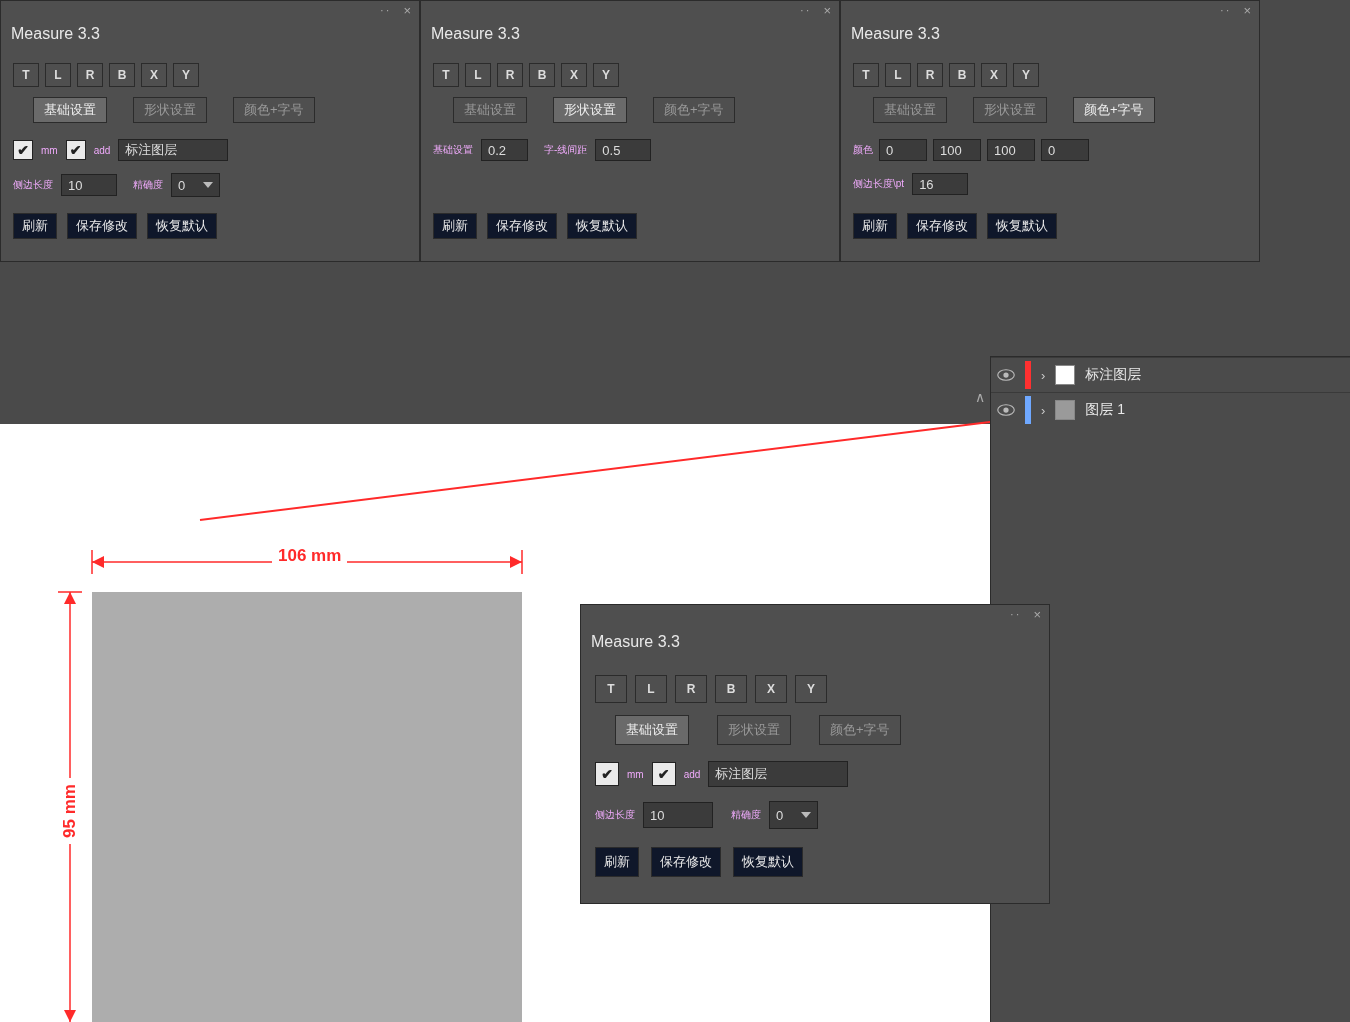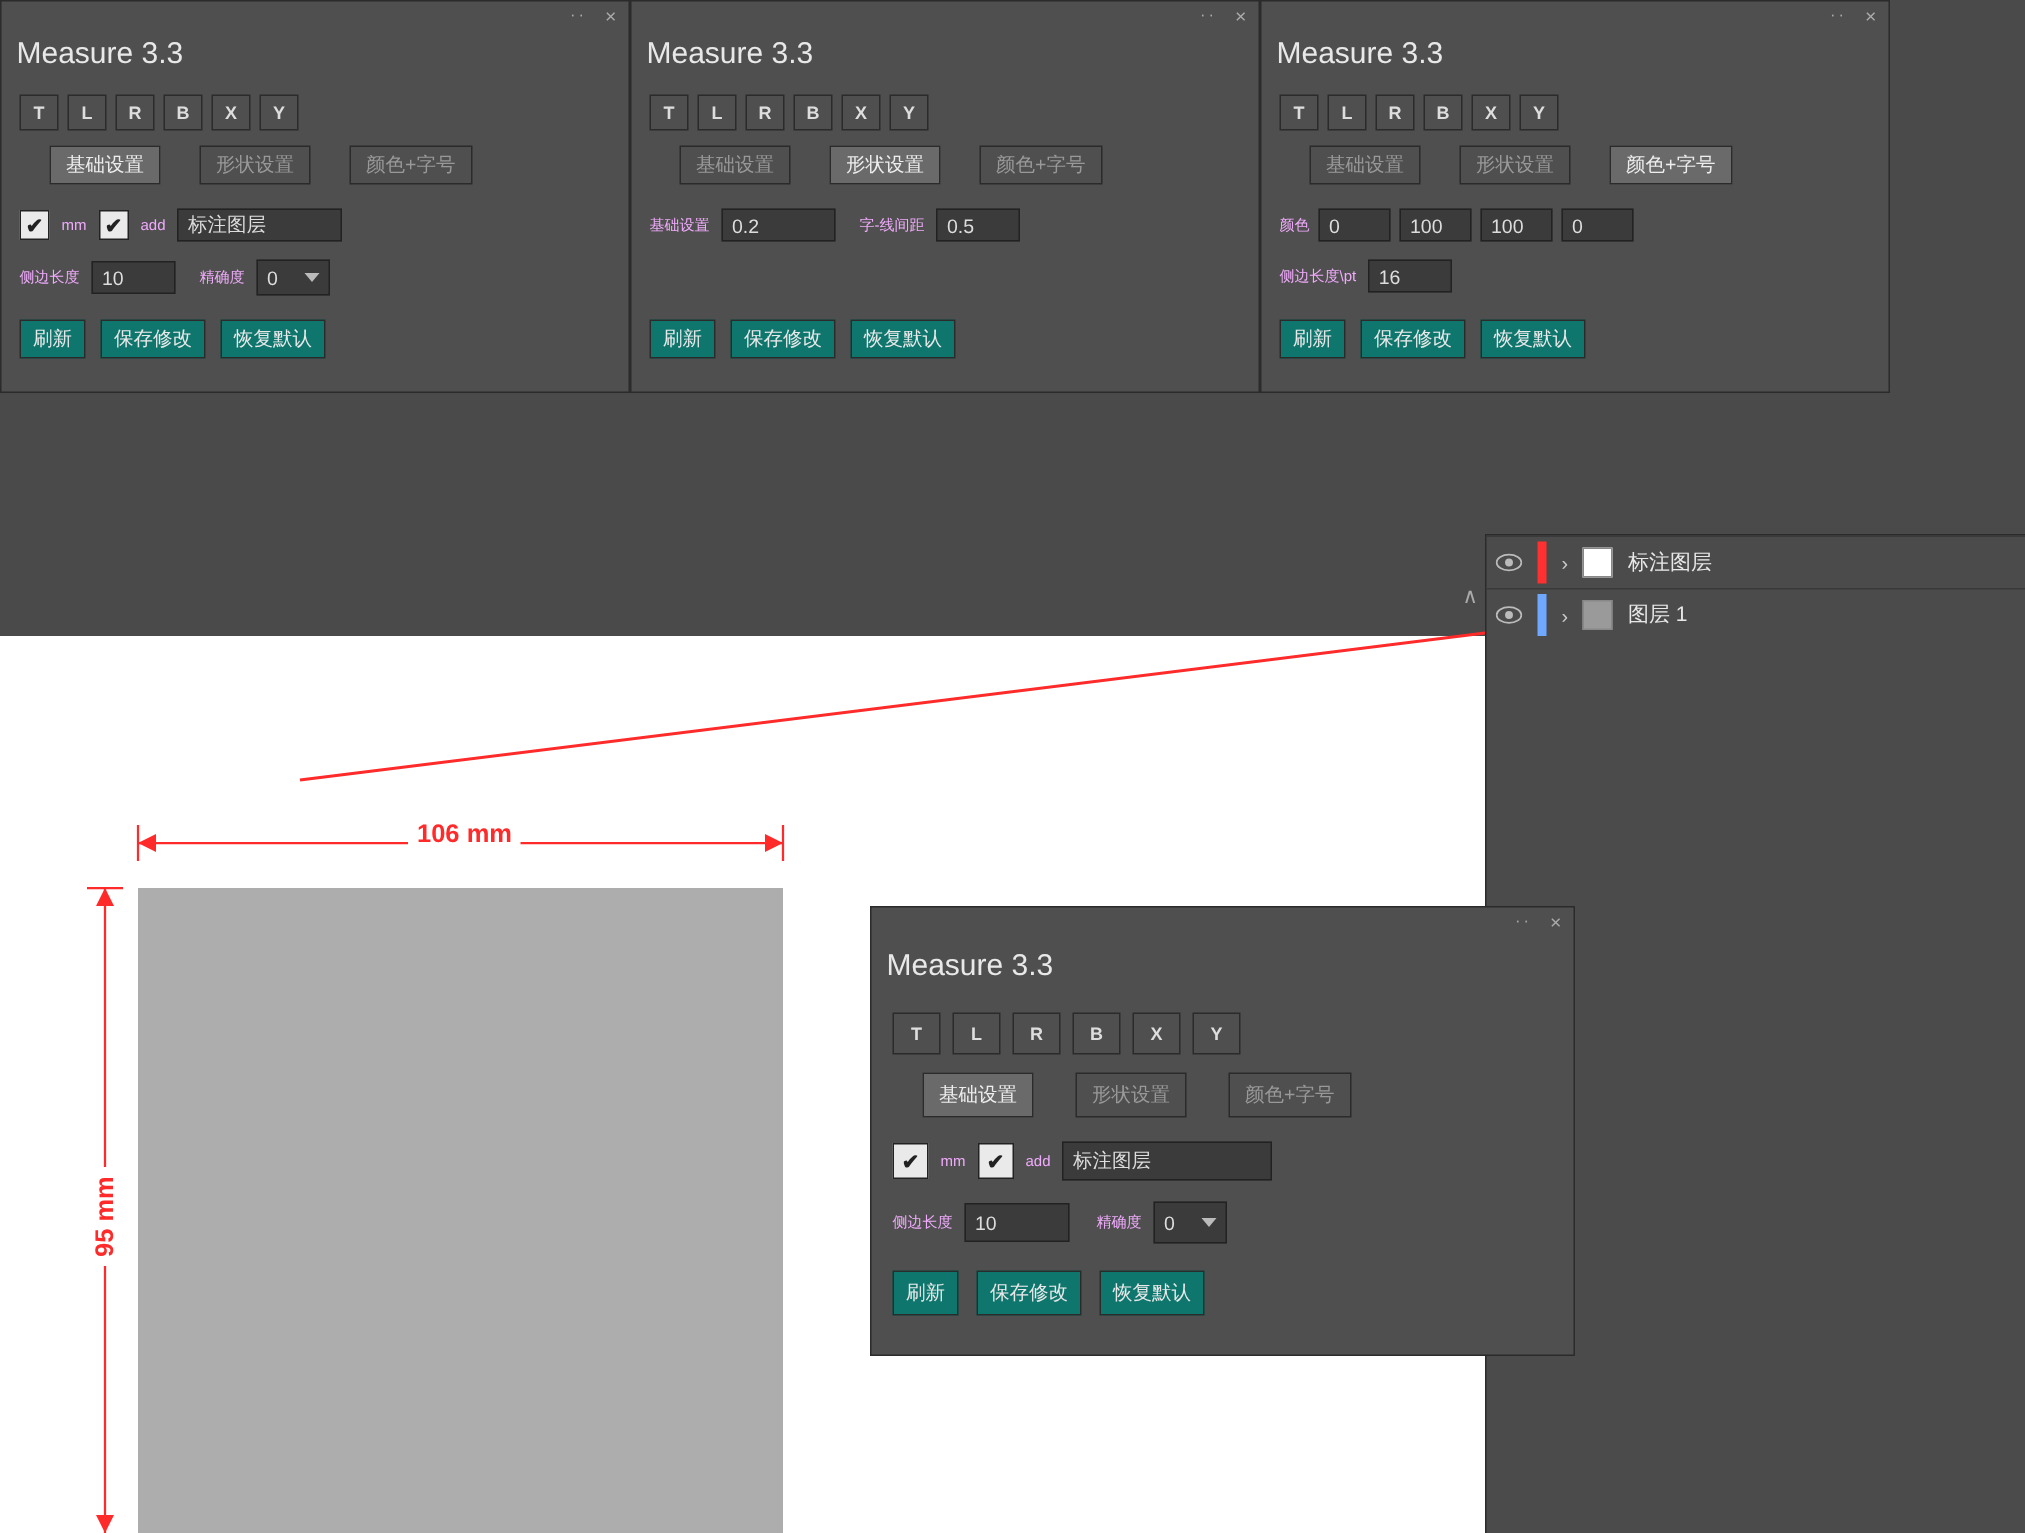--- a/index.html
+++ b/index.html
@@ -1,30 +1,30 @@
 <!DOCTYPE html>
 <html><head>
 <meta charset="utf-8">
 <style>
   html,body{margin:0;padding:0;width:1350px;height:1022px;background:#4a4a4a;font-family:"Microsoft YaHei",Arial,sans-serif;font-size:13px;color:#ccc;overflow:hidden;}
   .panel{position:absolute;background:#4f4f4f;border:1px solid #2b2b2b;box-sizing:border-box;}
   .panel-header{position:absolute;top:0;right:0;height:18px;display:flex;gap:12px;align-items:center;padding:0 8px;color:#aaa;font-size:11px;}
   .dock{cursor:pointer;letter-spacing:2px;}
   .close-x{cursor:pointer;font-size:13px;}
-  .ptitle{position:absolute;left:10px;top:24px;color:#e8e8e8;font-size:20px;font-weight:300;}
+  .ptitle{position:absolute;left:10px;top:24px;color:#e8e8e8;font-size:16px;font-weight:300;}
   .row{position:absolute;display:flex;align-items:center;gap:8px;}
   .dbtn{display:inline-flex;align-items:center;justify-content:center;min-width:26px;height:24px;padding:0 6px;background:#4f4f4f;border:1px solid #2b2b2b;color:#ddd;font-weight:bold;font-size:12px;cursor:pointer;box-sizing:border-box;}
   .tab{display:inline-flex;align-items:center;justify-content:center;height:26px;padding:0 10px;border:1px solid #2b2b2b;background:#4f4f4f;color:#999;font-size:13px;cursor:pointer;box-sizing:border-box;margin-left:20px;}
   .tab.active{background:#6a6a6a;color:#eee;}
   .cbox{width:20px;height:20px;background:#eaeaea;border:1px solid #222;display:inline-flex;align-items:center;justify-content:center;color:#222;font-weight:bold;font-size:14px;cursor:pointer;box-sizing:border-box;}
   .clabel{color:#f0abfc;font-size:10px;}
   .tinput{height:22px;background:#3b3b3b;border:1px solid #222;color:#ddd;padding:0 6px;box-sizing:border-box;font-size:13px;}
   .dropdown{display:inline-flex;align-items:center;height:24px;background:#3b3b3b;border:1px solid #222;padding:0 6px;color:#ddd;font-size:13px;cursor:pointer;box-sizing:border-box;gap:18px;}
   .caret{width:0;height:0;border-left:5px solid transparent;border-right:5px solid transparent;border-top:6px solid #bbb;}
-  .abtn{display:inline-flex;align-items:center;justify-content:center;height:26px;padding:0 8px;background:#0f766e;border:1px solid #2b2b2b;color:#e8e8e8;font-size:13px;cursor:pointer;box-sizing:border-box;}
+  .abtn{display:inline-flex;align-items:center;justify-content:center;height:26px;padding:0 8px;background:#0f172a;border:1px solid #2b2b2b;color:#e8e8e8;font-size:13px;cursor:pointer;box-sizing:border-box;}
   .canvas-area{position:absolute;left:0;top:424px;width:990px;height:598px;background:#ffffff;}
   .artboard{position:absolute;background:#adadad;}
   .dim-h{position:absolute;color:#ff2a2a;font-size:17px;font-weight:bold;}
   .dim-v{position:absolute;color:#ff2a2a;font-size:17px;font-weight:bold;transform:rotate(-90deg);transform-origin:left top;}
   .layers-panel{position:absolute;background:#4b4b4b;border-left:1px solid #2b2b2b;border-top:1px solid #2b2b2b;box-sizing:border-box;}
   .ltabs{display:flex;gap:6px;padding:8px 10px;}
   .ltab{color:#999;font-size:15px;padding:4px 8px;cursor:pointer;}
   .ltab.active{color:#eee;background:#5a5a5a;border-radius:2px;}
   .collapse-arrow{position:absolute;left:-16px;top:32px;color:#aaa;font-size:14px;cursor:pointer;}
   .layer-row{display:flex;align-items:center;height:34px;padding:0 6px;gap:10px;border-top:1px solid #3a3a3a;}
@@ -94,21 +94,21 @@
     <span class="dbtn">X</span>
     <span class="dbtn">Y</span>
   </div>
   <div class="row" style="left:12px;top:96px;gap:6px;">
     <span class="tab">基础设置</span>
     <span class="tab active">形状设置</span>
     <span class="tab">颜色+字号</span>
   </div>
   <div class="row" style="left:12px;top:138px;">
     <span class="clabel">基础设置</span>
-    <input class="tinput" style="width: 76px;" value="0.2">
+    <input class="tinput" style="width: 47px;" value="0.2">
     <span class="clabel" style="margin-left:8px;">字-线间距</span>
     <input class="tinput" style="width: 56px;" value="0.5">
   </div>
   <div class="row" style="left:12px;top:212px;gap:10px;">
     <span class="abtn">刷新</span>
     <span class="abtn">保存修改</span>
     <span class="abtn">恢复默认</span>
   </div>
 </div>
 

